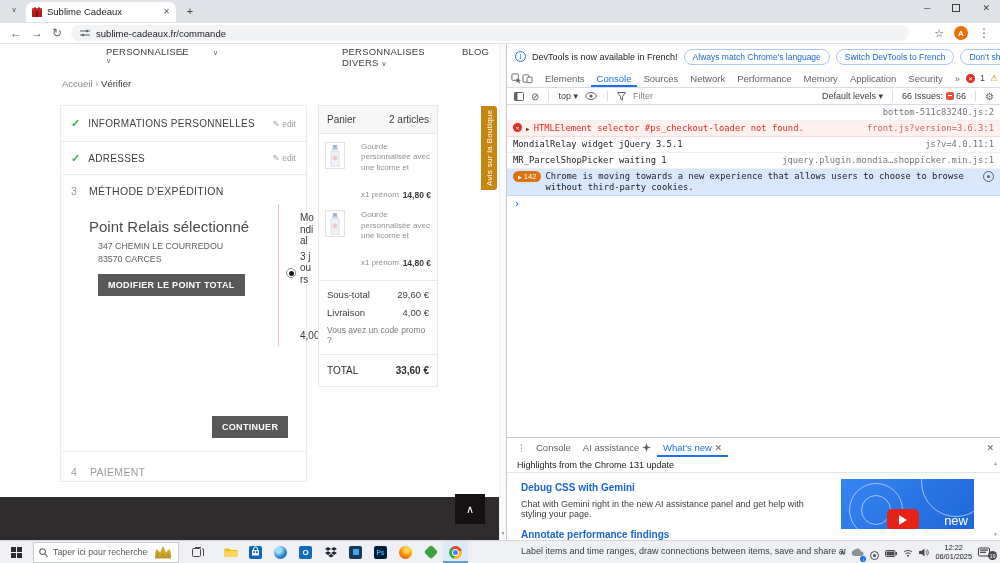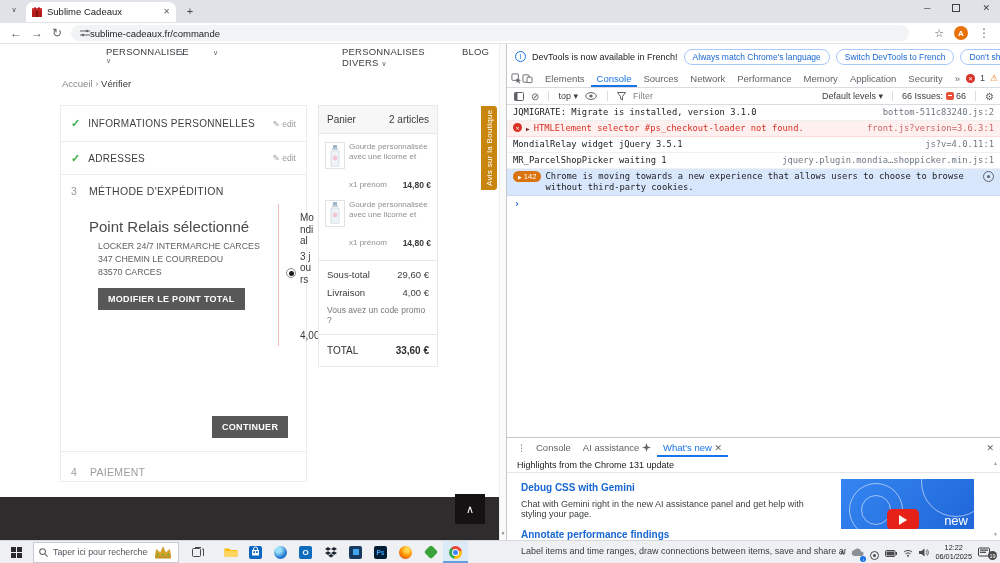--- a/index.html
+++ b/index.html
@@ -8,21 +8,21 @@
   
   .titlebar{height:23px;background:#dfe2e7;position:relative;display:flex;align-items:center}
   .tabsearch{width:16px;height:14px;margin:0 4px 3px 6px;border-radius:4px;display:flex;align-items:center;justify-content:center;font-size:7px;color:#4a4a4a}
   .tab{width:150px;height:20px;background:#fff;border-radius:7px 7px 0 0;display:flex;align-items:center;gap:5px;padding:0 6px;font-size:9.5px;color:#202124}
   .tab .close{margin-left:auto;font-size:8px;color:#5f6368}
   .newtab{width:16px;height:16px;margin:0 0 2px 6px;display:flex;align-items:center;justify-content:center;font-size:11px;color:#444}
   .winctl{position:absolute;right:10px;top:3px;display:flex;gap:22px;align-items:center;color:#3c4043;font-size:9px}
   .maxbox{width:8px;height:8px;border:1px solid #3c4043;display:inline-block}
   .toolbar{height:21px;background:#fff;border-bottom:1px solid #e2e4e8;display:flex;align-items:center;gap:9px;padding:0 10px}
   .navbtn{color:#5f6368;font-size:12px;line-height:1}
-  .addr{flex:1;max-width:838px;height:16px;background:#f1f3f4;border-radius:8px;display:flex;align-items:center;padding:0 9px;font-size:9.5px;color:#202124}
+  .addr{flex:1;max-width:838px;height:16px;background:#f1f3f4;border-radius:8px;display:flex;align-items:center;gap:6px;padding:0 9px;font-size:9.5px;color:#202124}
   .tbright{display:flex;align-items:center;gap:10px;margin-left:auto}
   .avatar{width:14px;height:14px;border-radius:50%;background:#e8710a;color:#fff;font-size:8px;font-weight:bold;display:flex;align-items:center;justify-content:center}
   
   .main{display:flex;height:496px}
   .webpage{width:506px;position:relative;background:#fff;overflow:hidden}
   
   .pnav-item{position:absolute;font-size:9.5px;color:#3c4043;letter-spacing:.2px}
   .caret{font-size:7px;color:#5f6368}
   .crumb{position:absolute;left:62px;top:34px;font-size:9.5px;color:#888}
   .crumb .cur{color:#3a3a3a}
@@ -45,21 +45,21 @@
   .payrow .steplabel{color:#9c9c9c;font-weight:normal;font-size:10.5px}
   .mr-line{position:absolute;left:278px;top:160px;width:1px;height:142px;background:#f0bcbc}
   .mr-radio{position:absolute;left:286px;top:224px}
   .mr-col{position:absolute;left:300px;top:168px;width:14px;font-size:10px;color:#3a3a3a;word-break:break-all;line-height:1.15}
   .mr-delay{margin-top:4px}
   .mr-price{position:absolute;left:300px;top:286px;font-size:10px;color:#3a3a3a;white-space:nowrap}
   
   .cart{position:absolute;left:318px;top:61px;width:120px;border:1px solid #e8e8e8;background:#fff}
   .cart-head{display:flex;justify-content:space-between;align-items:center;padding:8px 8px;background:#f7f7f7;border-bottom:1px solid #e8e8e8;font-size:10px;color:#3c3c3c}
   .cart-items{padding:8px 6px 2px 6px}
-  .citem{display:flex;gap:4px;margin-bottom:9px}
+  .citem{display:flex;gap:16px;margin-bottom:9px}
   .cthumb{width:20px;height:27px;border:1px solid #e2e2e2;flex:none;display:flex;align-items:center;justify-content:center;background:#fff}
   .cinfo{font-size:8px;color:#8f8f8f;line-height:1.3;flex:1}
   .cbot{display:flex;justify-content:space-between;margin-top:17px}
   .cprice{color:#3a3a3a;font-weight:bold;font-size:8.5px}
   .ctotals{border-top:1px solid #e8e8e8;padding:8px 8px 0 8px;font-size:9.5px;color:#3c3c3c}
   .trow{display:flex;justify-content:space-between;margin-bottom:7px}
   .promo{font-size:8.5px;color:#787878;margin:1px 0 9px 0}
   .totalrow{border-top:1px solid #e8e8e8;margin:0 -8px;padding:10px 8px;display:flex;justify-content:space-between;font-size:10px;color:#2f2f2f}
   .totalrow b{font-size:10px}
   .ribbon{position:absolute;left:481px;top:62px;width:16px;height:84px;background:#c8860f;border-radius:3px 0 0 3px;color:#fff;font-size:8px;writing-mode:vertical-rl;transform:rotate(180deg);display:flex;align-items:center;justify-content:center;letter-spacing:.3px;white-space:nowrap;overflow:hidden}
@@ -205,21 +205,20 @@
         <span class="steplabel">ADRESSES</span>
         <span class="editlink">✎ <span>edit</span></span>
       </div>
       <div>
         <div class="s3head">
           <span class="stepnum">3</span>
           <span class="steplabel" style="font-weight:normal;font-size:10.5px;color:#3f3f3f">MÉTHODE D'EXPÉDITION</span>
         </div>
         <div class="pr-sel">Point Relais sélectionné</div>
         <div class="pr-addr">
-          <div>LOCKER 24/7 INTERMARCHE CARCES</div>
           <div>347 CHEMIN LE COURREDOU</div>
           <div>83570 CARCES</div>
         </div>
         <button class="darkbtn modify">MODIFIER LE POINT TOTAL</button>
       </div>
 
       <button class="darkbtn continue">CONTINUER</button>
       <div class="payrow">
         <span class="stepnum">4</span>
         <span class="steplabel">PAIEMENT</span>
@@ -368,21 +367,20 @@
       <input placeholder="Filter" style="">
       <span class="nw"><span>Default levels</span> ▾</span>
       <span class="vdiv" style="height:10px"></span>
       <span class="nw"><span>66 Issues:</span> <span class="isq" style="vertical-align:-1px"></span> <span>66</span></span>
       <span class="vdiv" style="height:10px"></span>
       <span class="gear">⚙</span>
     </div>
 
     <div class="console">
       <div class="crow">
-        <span>JQMIGRATE: Migrate is installed, version 3.1.0</span>
         <span class="csrc">bottom-511c83240.js:2</span>
       </div>
       <div class="crow err">
         <span class="errdot">✕</span>
         <span class="disc">▶</span>
         <span>HTMLElement selector #ps_checkout-loader not found.</span>
         <span class="csrc">front.js?version=3.6.3:1</span>
       </div>
       <div class="crow">
         <span>MondialRelay widget jQuery 3.5.1</span>

